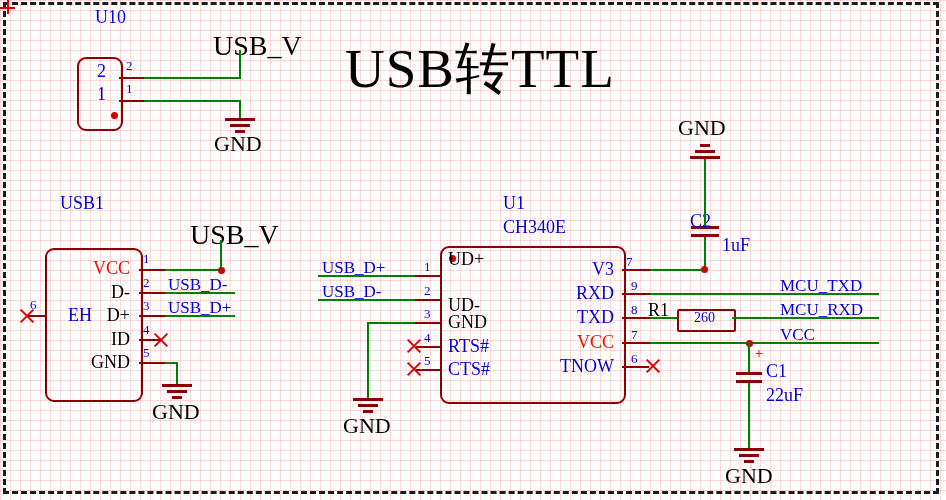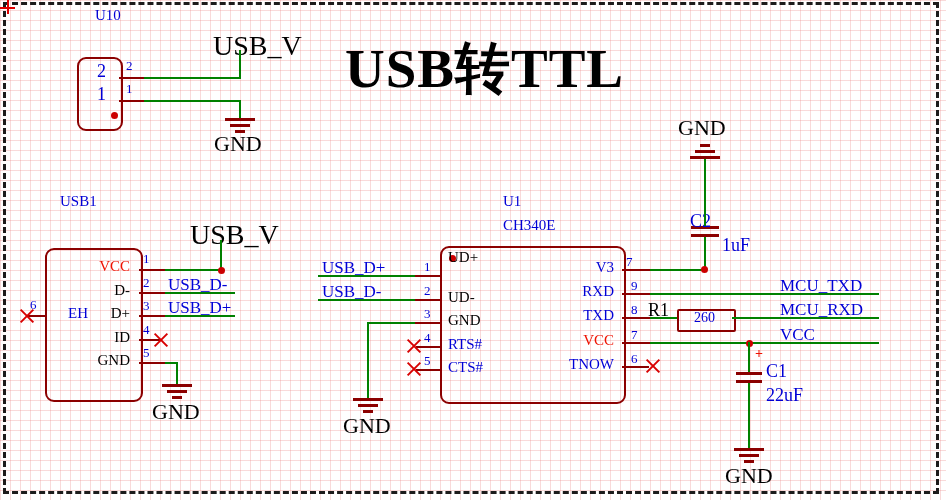--- a/index.html
+++ b/index.html
@@ -8,23 +8,23 @@
     background-image:
       linear-gradient(rgba(236,140,140,.32) 1px, transparent 1px),
       linear-gradient(90deg, rgba(236,140,140,.32) 1px, transparent 1px);
     background-size:10px 10px;
     font-family:"Liberation Serif", serif;
   }
   .sheet{position:absolute;left:3px;top:2px;right:7px;bottom:6px;border:3px dashed #1c1c1c;}
   .tx{position:absolute;white-space:nowrap;line-height:1.05;}
   .blu{color:#0000d6}.blk{color:#000}.red{color:#ee1100}
   .s13{font-size:13px}.s14{font-size:14px}.s17{font-size:17px}.s18{font-size:18px}
-  .s19{font-size:15px}.s20{font-size:28px}.s22{font-size:22px}
+  .s19{font-size:18px}.s20{font-size:28px}.s22{font-size:22px}
   .ra{text-align:right}
-  .title{position:absolute;font-weight:700;color:#000;font-size:55px;letter-spacing:1px;}
+  .title{position:absolute;font-weight:400;color:#000;font-size:55px;letter-spacing:1px;}
   .wh,.wv{position:absolute;background:#008000;}
   .wh{height:2px}.wv{width:2px}
   .sh,.sv{position:absolute;background:#8b0000;}
   .sh{height:2px}
   .body{position:absolute;border:2px solid #8b0000;border-radius:9px;}
   .dot{position:absolute;width:7px;height:7px;border-radius:50%;background:#cc0000;}
   .plate{position:absolute;height:3px;background:#8b0000;}
   .gnd{position:absolute;width:30px;height:16px;}
   .gb{position:absolute;height:3px;background:#8b0000;}
   .xmark{position:absolute;width:16px;height:16px;}
@@ -112,21 +112,21 @@
     <i class="gb" style="left:10px;top:12px;width:10px"></i>
   </div>
   <div class="tx blk s22" style="left:152px;top:400px">GND</div>
 
   <div class="tx blu s19" style="left:503px;top:194px">U1</div>
   <div class="tx blu s19" style="left:503px;top:218px">CH340E</div>
   <div class="body" style="left:440px;top:246px;width:182px;height:154px"></div>
   <div class="dot" style="left:449px;top:255px"></div>
 
   <div class="tx blk s19" style="left:448px;top:250px">UD+</div>
-  <div class="tx blk s19" style="left:448px;top:290px">UD-</div>
+  <div class="tx blk s19" style="left:448px;top:296px">UD-</div>
   <div class="tx blk s19" style="left:448px;top:313px">GND</div>
   <div class="tx blu s19" style="left:448px;top:337px">RTS#</div>
   <div class="tx blu s19" style="left:448px;top:360px">CTS#</div>
 
   <div class="tx blu s19 ra" style="left:528px;top:260px;width:86px">V3</div>
   <div class="tx blu s19 ra" style="left:528px;top:284px;width:86px">RXD</div>
   <div class="tx blu s19 ra" style="left:528px;top:308px;width:86px">TXD</div>
   <div class="tx red s19 ra" style="left:528px;top:333px;width:86px">VCC</div>
   <div class="tx blu s19 ra" style="left:528px;top:357px;width:86px">TNOW</div>
 

